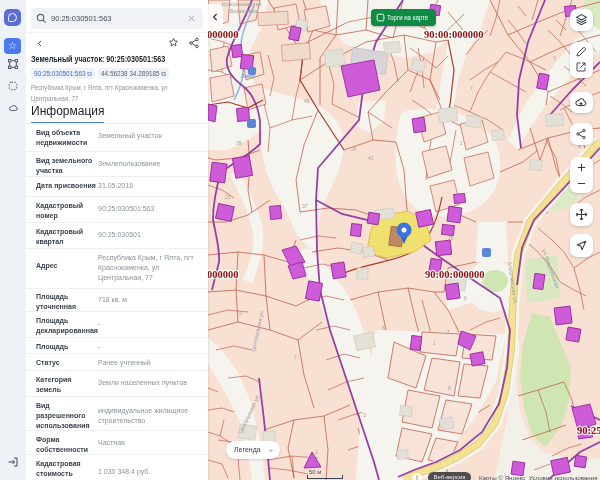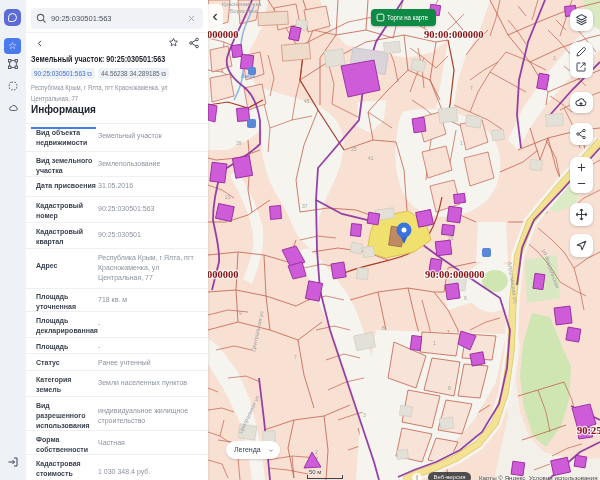--- a/index.html
+++ b/index.html
@@ -10,21 +10,21 @@
 #starbtn{position:absolute;left:4px;top:38px;width:17px;height:16px;background:#4a7af0;border-radius:4px;color:#fff;text-align:center;font-size:10px;line-height:16px}
 .railic{position:absolute;left:8px;width:10px;height:10px;color:#3c4556}
 
 #panel{position:absolute;left:26px;top:0;width:182px;height:480px;background:#fff;z-index:20;box-shadow:1px 0 2px rgba(0,0,0,.08)}
 #search{position:absolute;left:5px;top:8px;width:172px;height:21px;background:#f1f2f5;border-radius:4px;color:#474f5c;font-size:7.5px;line-height:21px}
 #search .q{position:absolute;top:0}
 #row2{position:absolute;left:0;top:32px;width:182px;height:22px;border-top:1px solid #f0f1f4}
 #title{position:absolute;left:5px;top:54px;width:220px;font-size:9.2px;font-weight:bold;color:#20242c;transform:scaleX(.78);transform-origin:0 0;white-space:nowrap}
 .chip{position:absolute;top:68px;height:11px;background:#eef1f6;border-radius:3px;font-size:6.4px;line-height:11px;padding:0 3px;color:#5c6573;white-space:nowrap}
 #addr{position:absolute;left:5px;top:82px;width:158px;font-size:6.7px;line-height:11px;color:#8b929e;transform:scaleX(.9);transform-origin:0 0}
-#tab{position:absolute;left:5px;top:104px;font-size:10px;font-weight:bold;color:#20242c;padding-bottom:12px;border-bottom:2px solid #4a7fe0}
+#tab{position:absolute;left:5px;top:104px;font-size:12px;font-weight:normal;color:#20242c;padding-bottom:4px;border-bottom:2px solid #4a7fe0}
 #tbl{position:absolute;left:0;top:123px;width:182px}
 .trow{display:flex;border-top:1px solid #eef0f3;padding:4px 6px 0 10px;overflow:hidden}
 .trow .l{width:60px;font-size:7px;line-height:10px;font-weight:bold;color:#3a4250;flex-shrink:0}
 .trow .v{margin-left:2px;font-size:7px;line-height:10px;color:#8b929e}
 
 #map{position:absolute;left:208px;top:0;width:392px;height:480px;background:#f3f0e9;z-index:1}
 .mbtn{position:absolute;background:#fff;border-radius:7px;box-shadow:0 1px 3px rgba(0,0,0,.18);z-index:40}
 </style></head><body>
 <div id="app">
  <div id="map">

